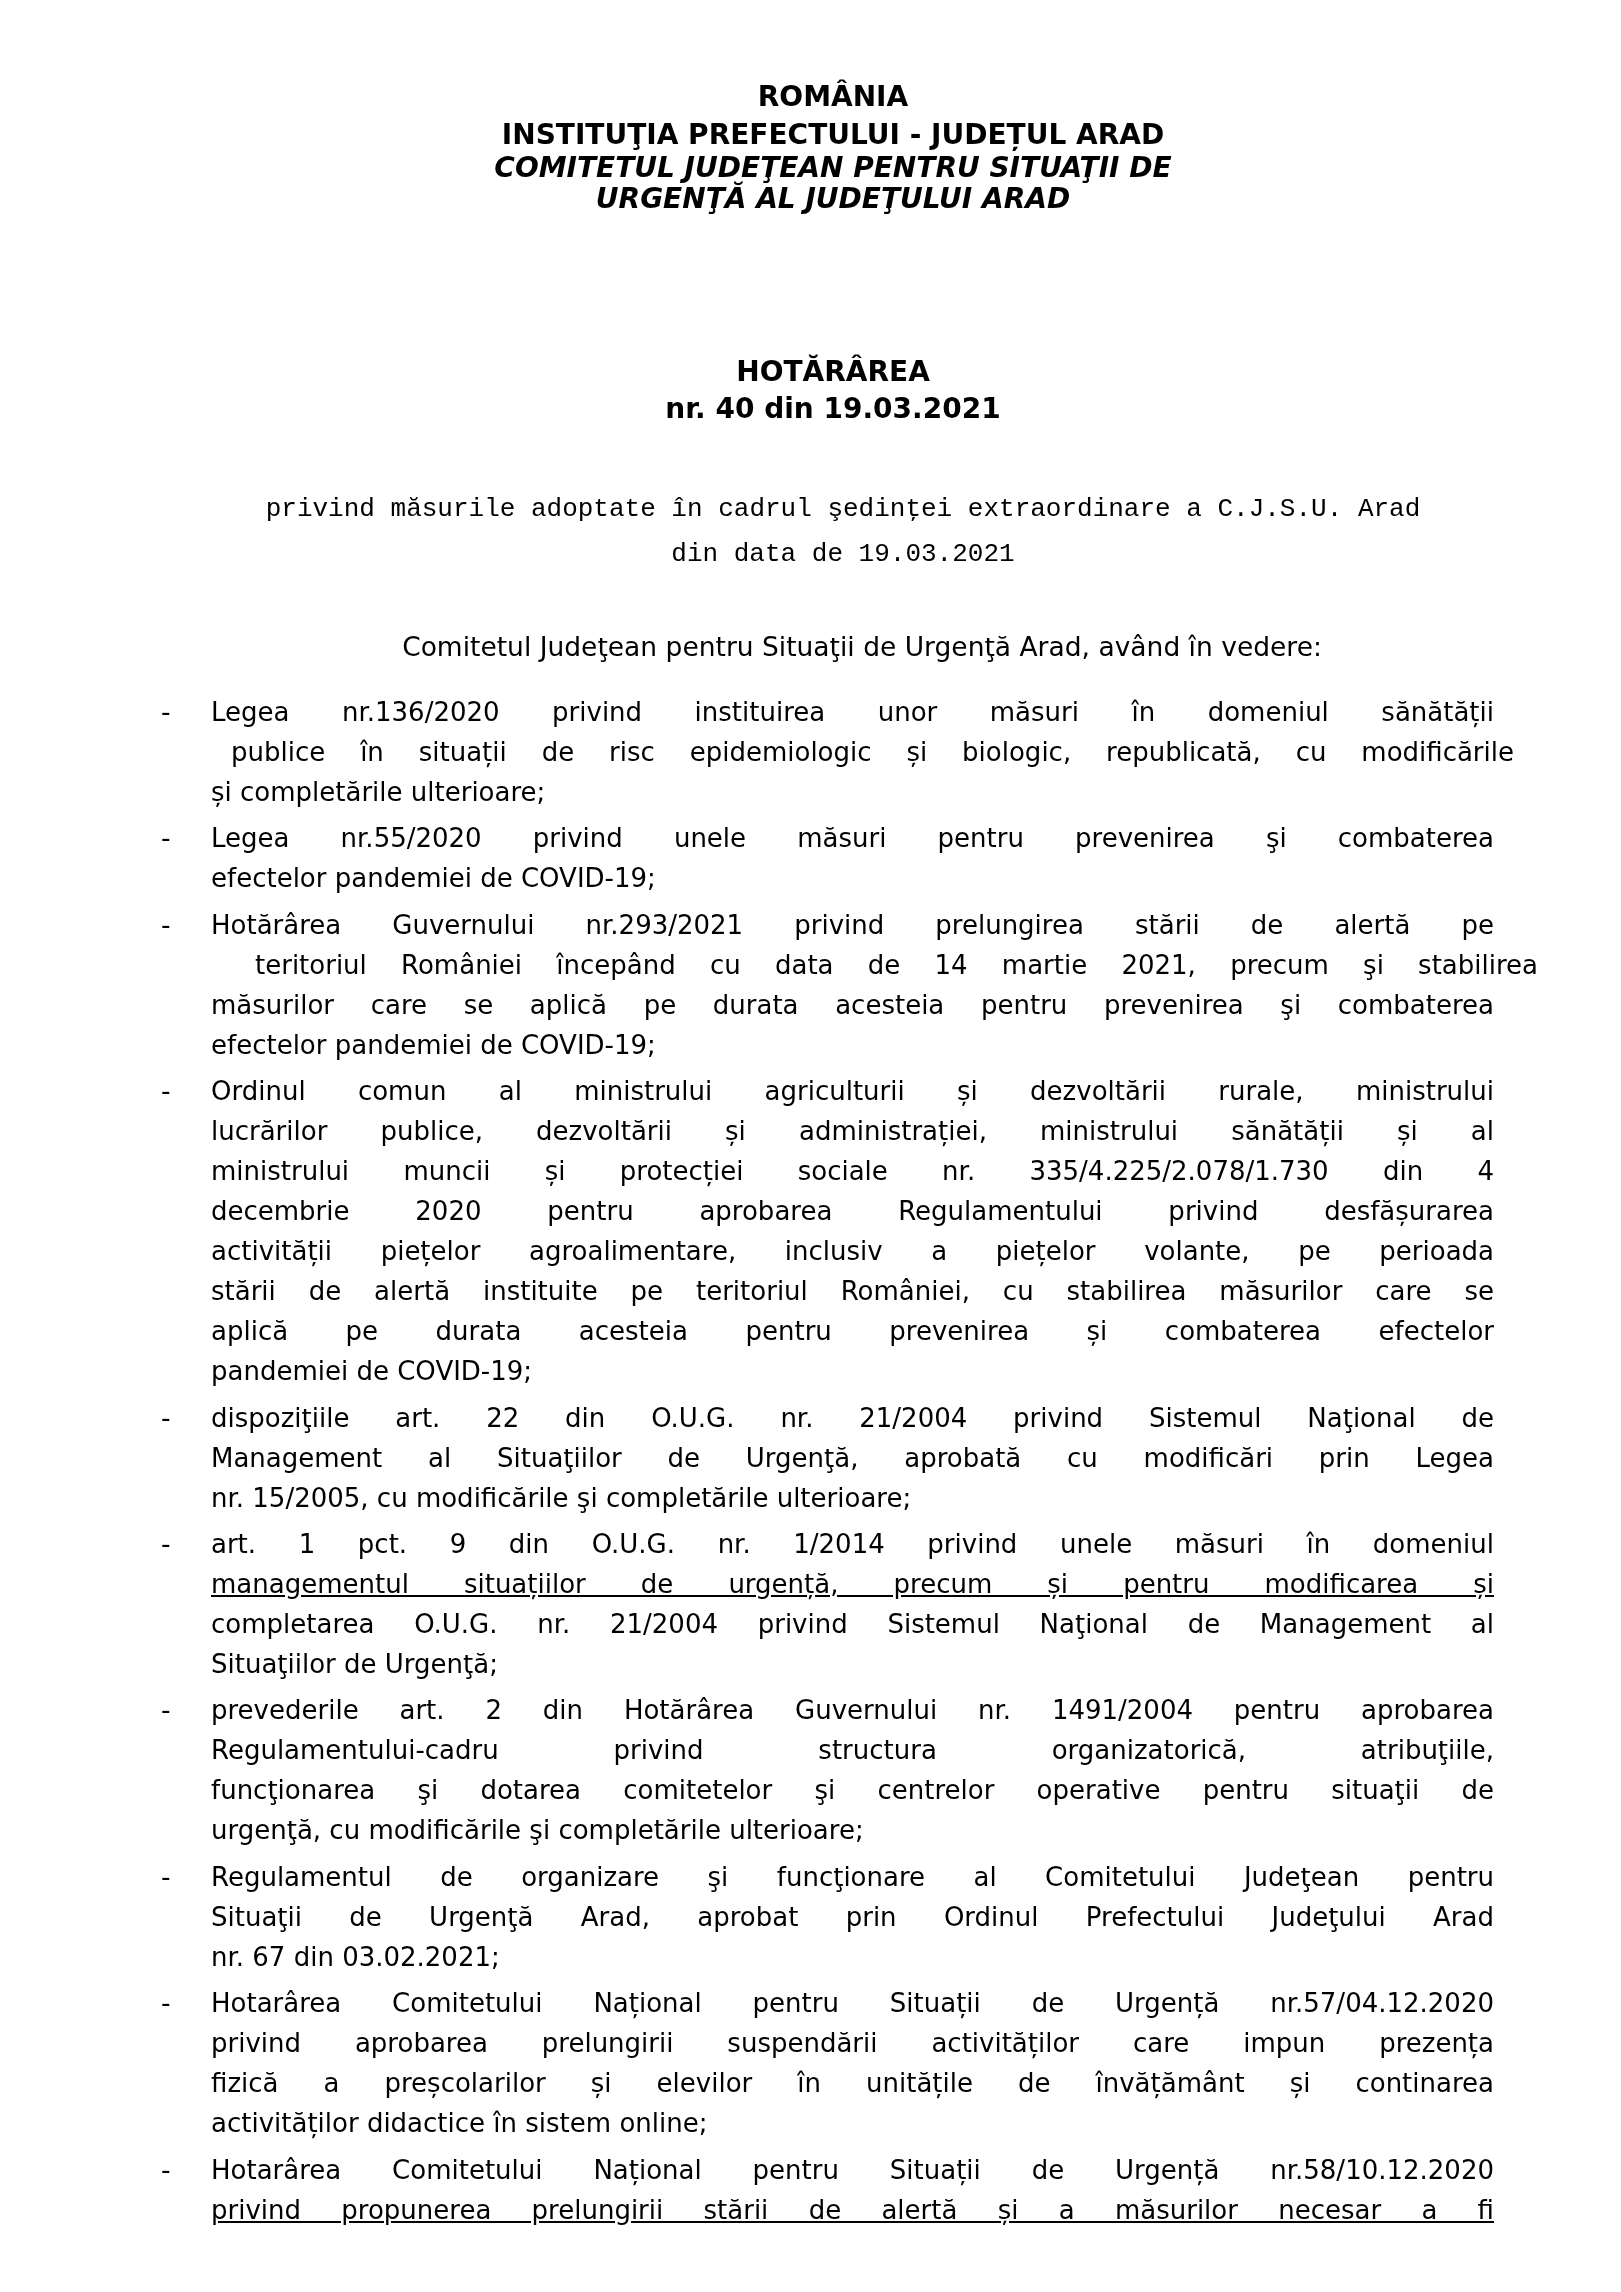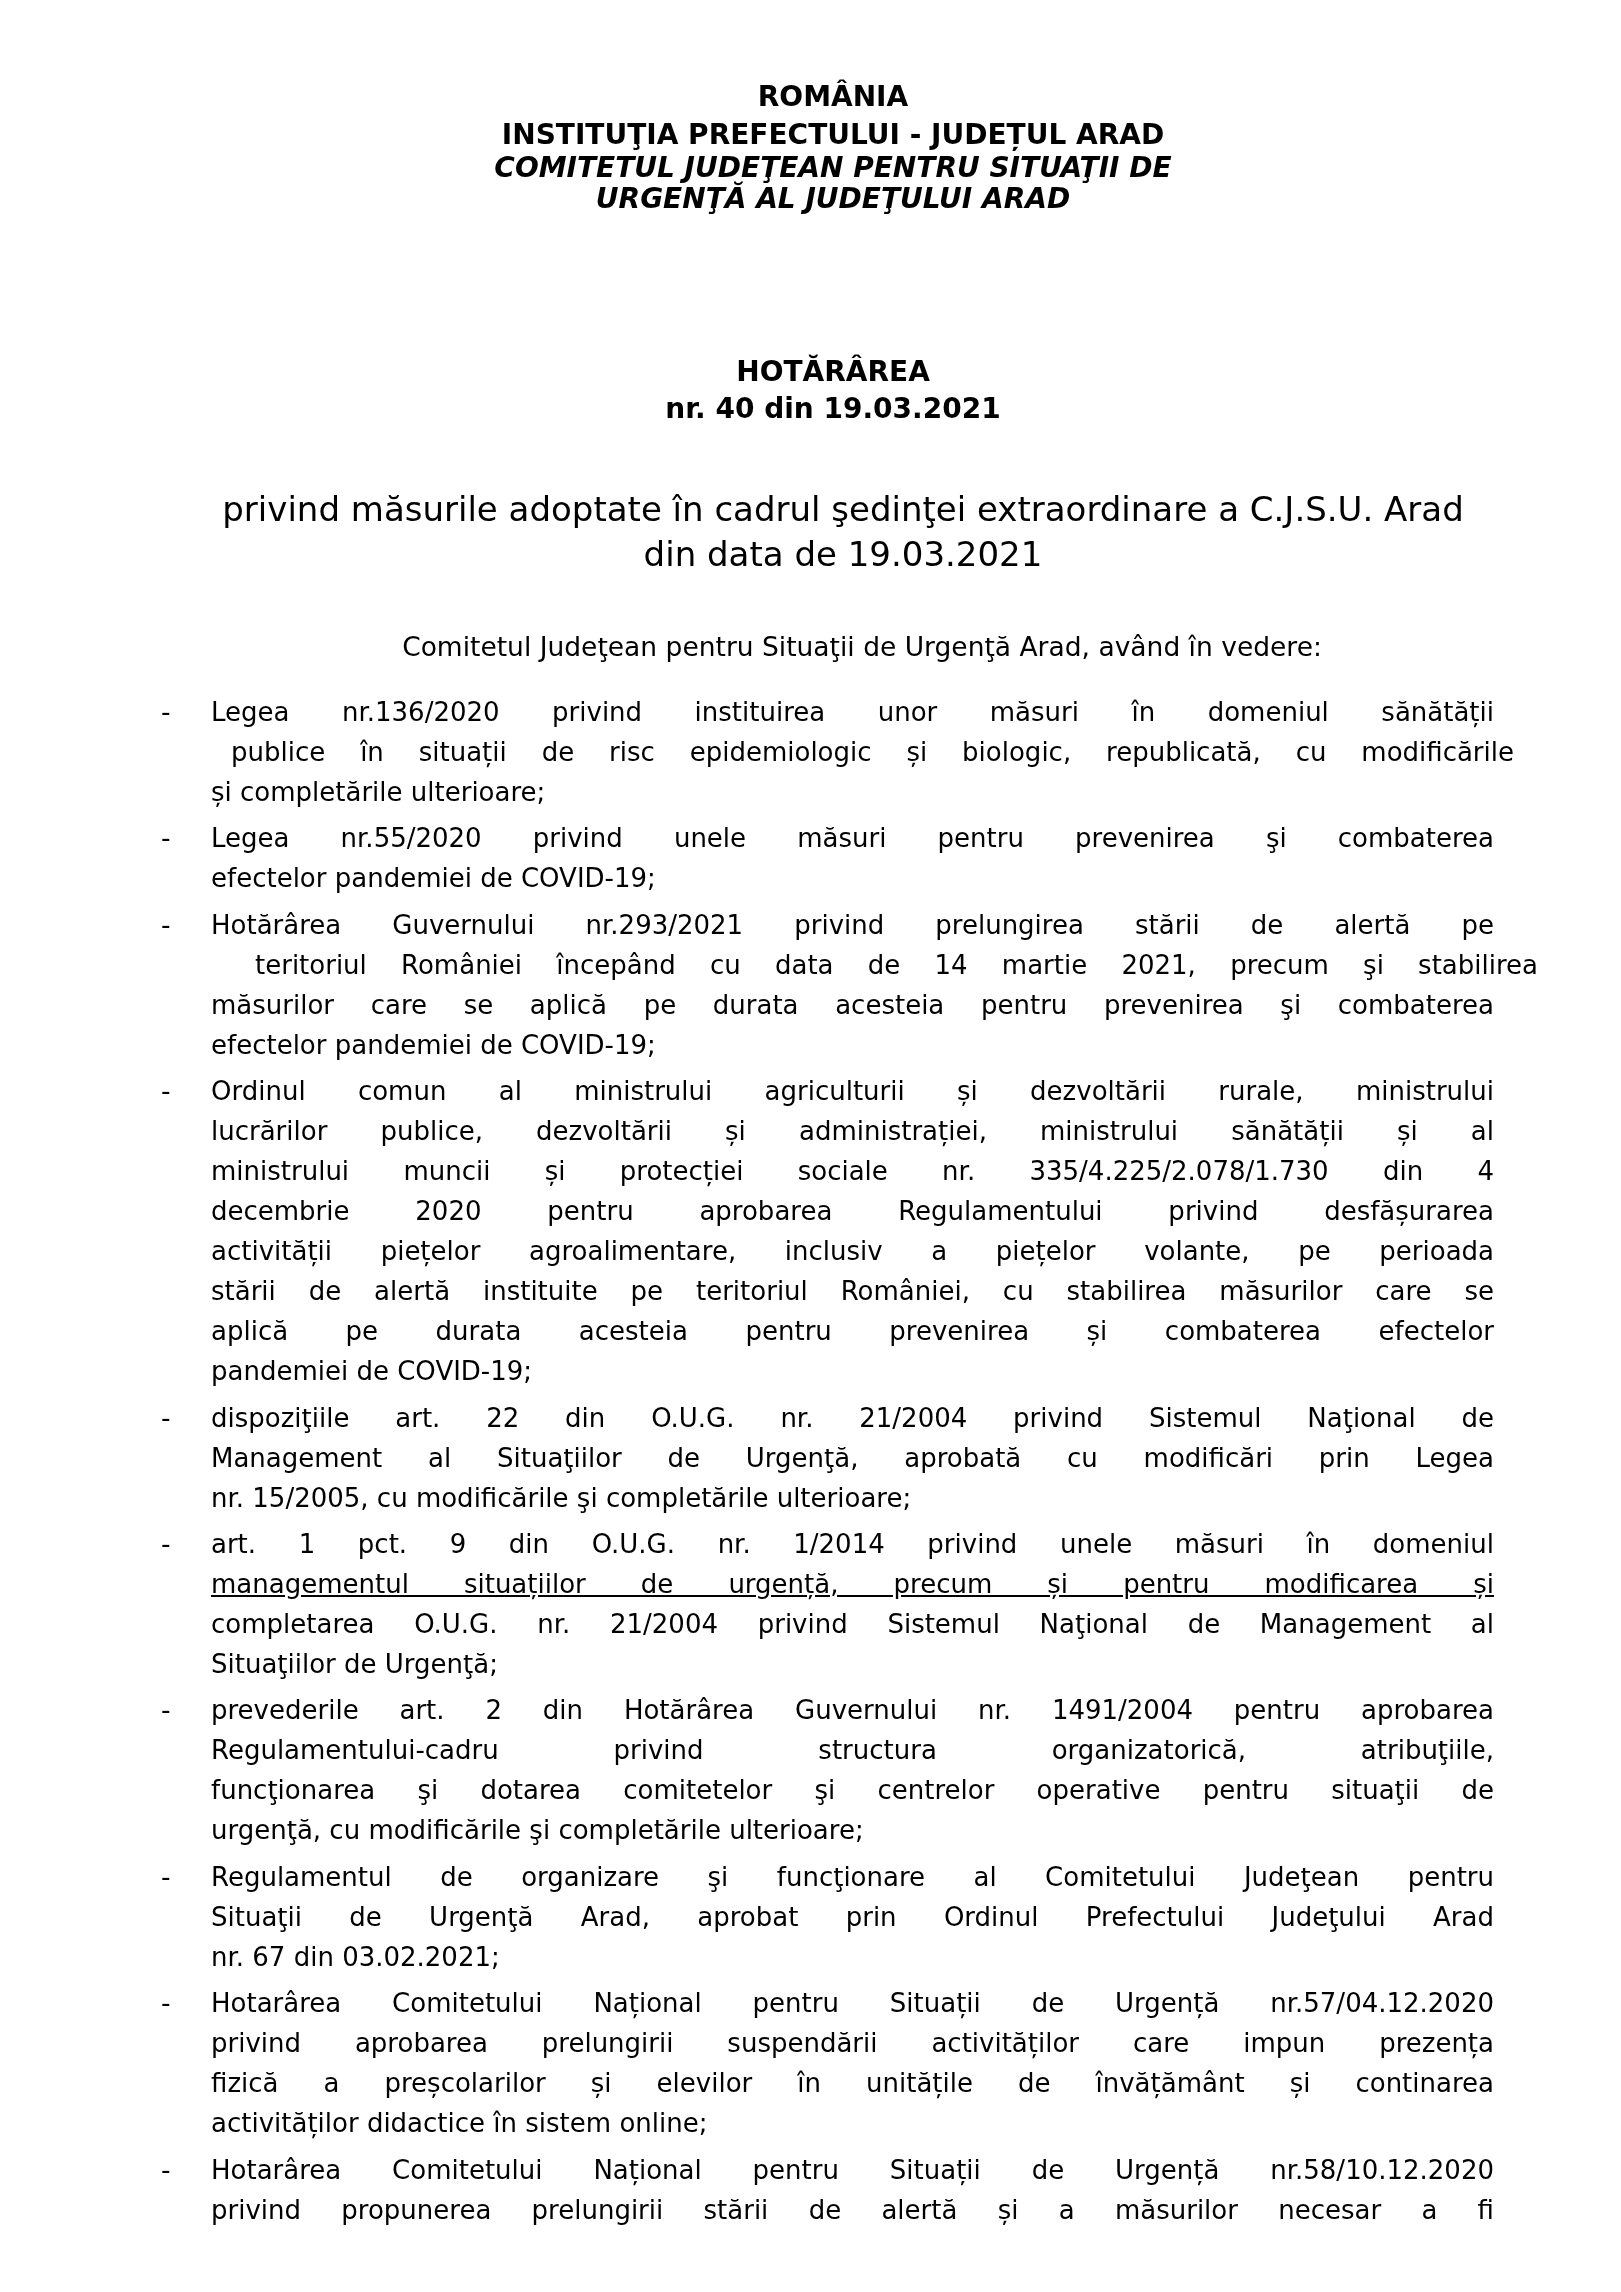--- a/index.html
+++ b/index.html
@@ -37,22 +37,23 @@
   .hdr.italic { font-style: italic; }
   .hdr-country   { top: 79px;  }
   .hdr-inst      { top: 117px; }
   .hdr-committee { top: 150px; }
   .hdr-committee2{ top: 181px; }
 
   .decision-title { top: 354px; }
   .decision-number{ top: 391px; }
 
   .subject {
-    font-size: 34px;
+    font-size: 26px;
     line-height: 39px;
+    font-family: Liberation Mono, monospace;
   }
   .subject-line1 { top: 490px; left: 196px; }
   .subject-line2 { top: 535px; left: 196px; }
 
   .preamble {
     position: absolute;
     top: 627px;
     left: 231px;
     width: 1262px;
     text-align: center;
@@ -175,18 +176,18 @@
       <li class="list-item">
         <span class="dash">-</span>
         <span class="line" style="display: block; width: 1283px;">Hotarârea Comitetului Național pentru Situații de Urgență nr.57/04.12.2020</span>
         <span class="line" style="display: block; width: 1283px;">privind aprobarea prelungirii suspendării activităților care impun prezența</span>
         <span class="line" style="display: block; width: 1283px;">fizică a preșcolarilor și elevilor în unitățile de învățământ și continarea</span>
         <span class="line last">activităților didactice în sistem online;</span>
       </li>
       <li class="list-item">
         <span class="dash">-</span>
         <span class="line" style="display: block; width: 1283px;">Hotarârea Comitetului Național pentru Situații de Urgență nr.58/10.12.2020</span>
-        <span class="line" style="display: block; width: 1283px;">privind propunerea prelungirii stării de alertă și a măsurilor necesar a fi</span>
+        <span class="line" style="display: block; width: 1283px; text-decoration: underline;">privind propunerea prelungirii stării de alertă și a măsurilor necesar a fi</span>
       </li>
     </ul>
 
 </div>
 
 
 </body></html>

